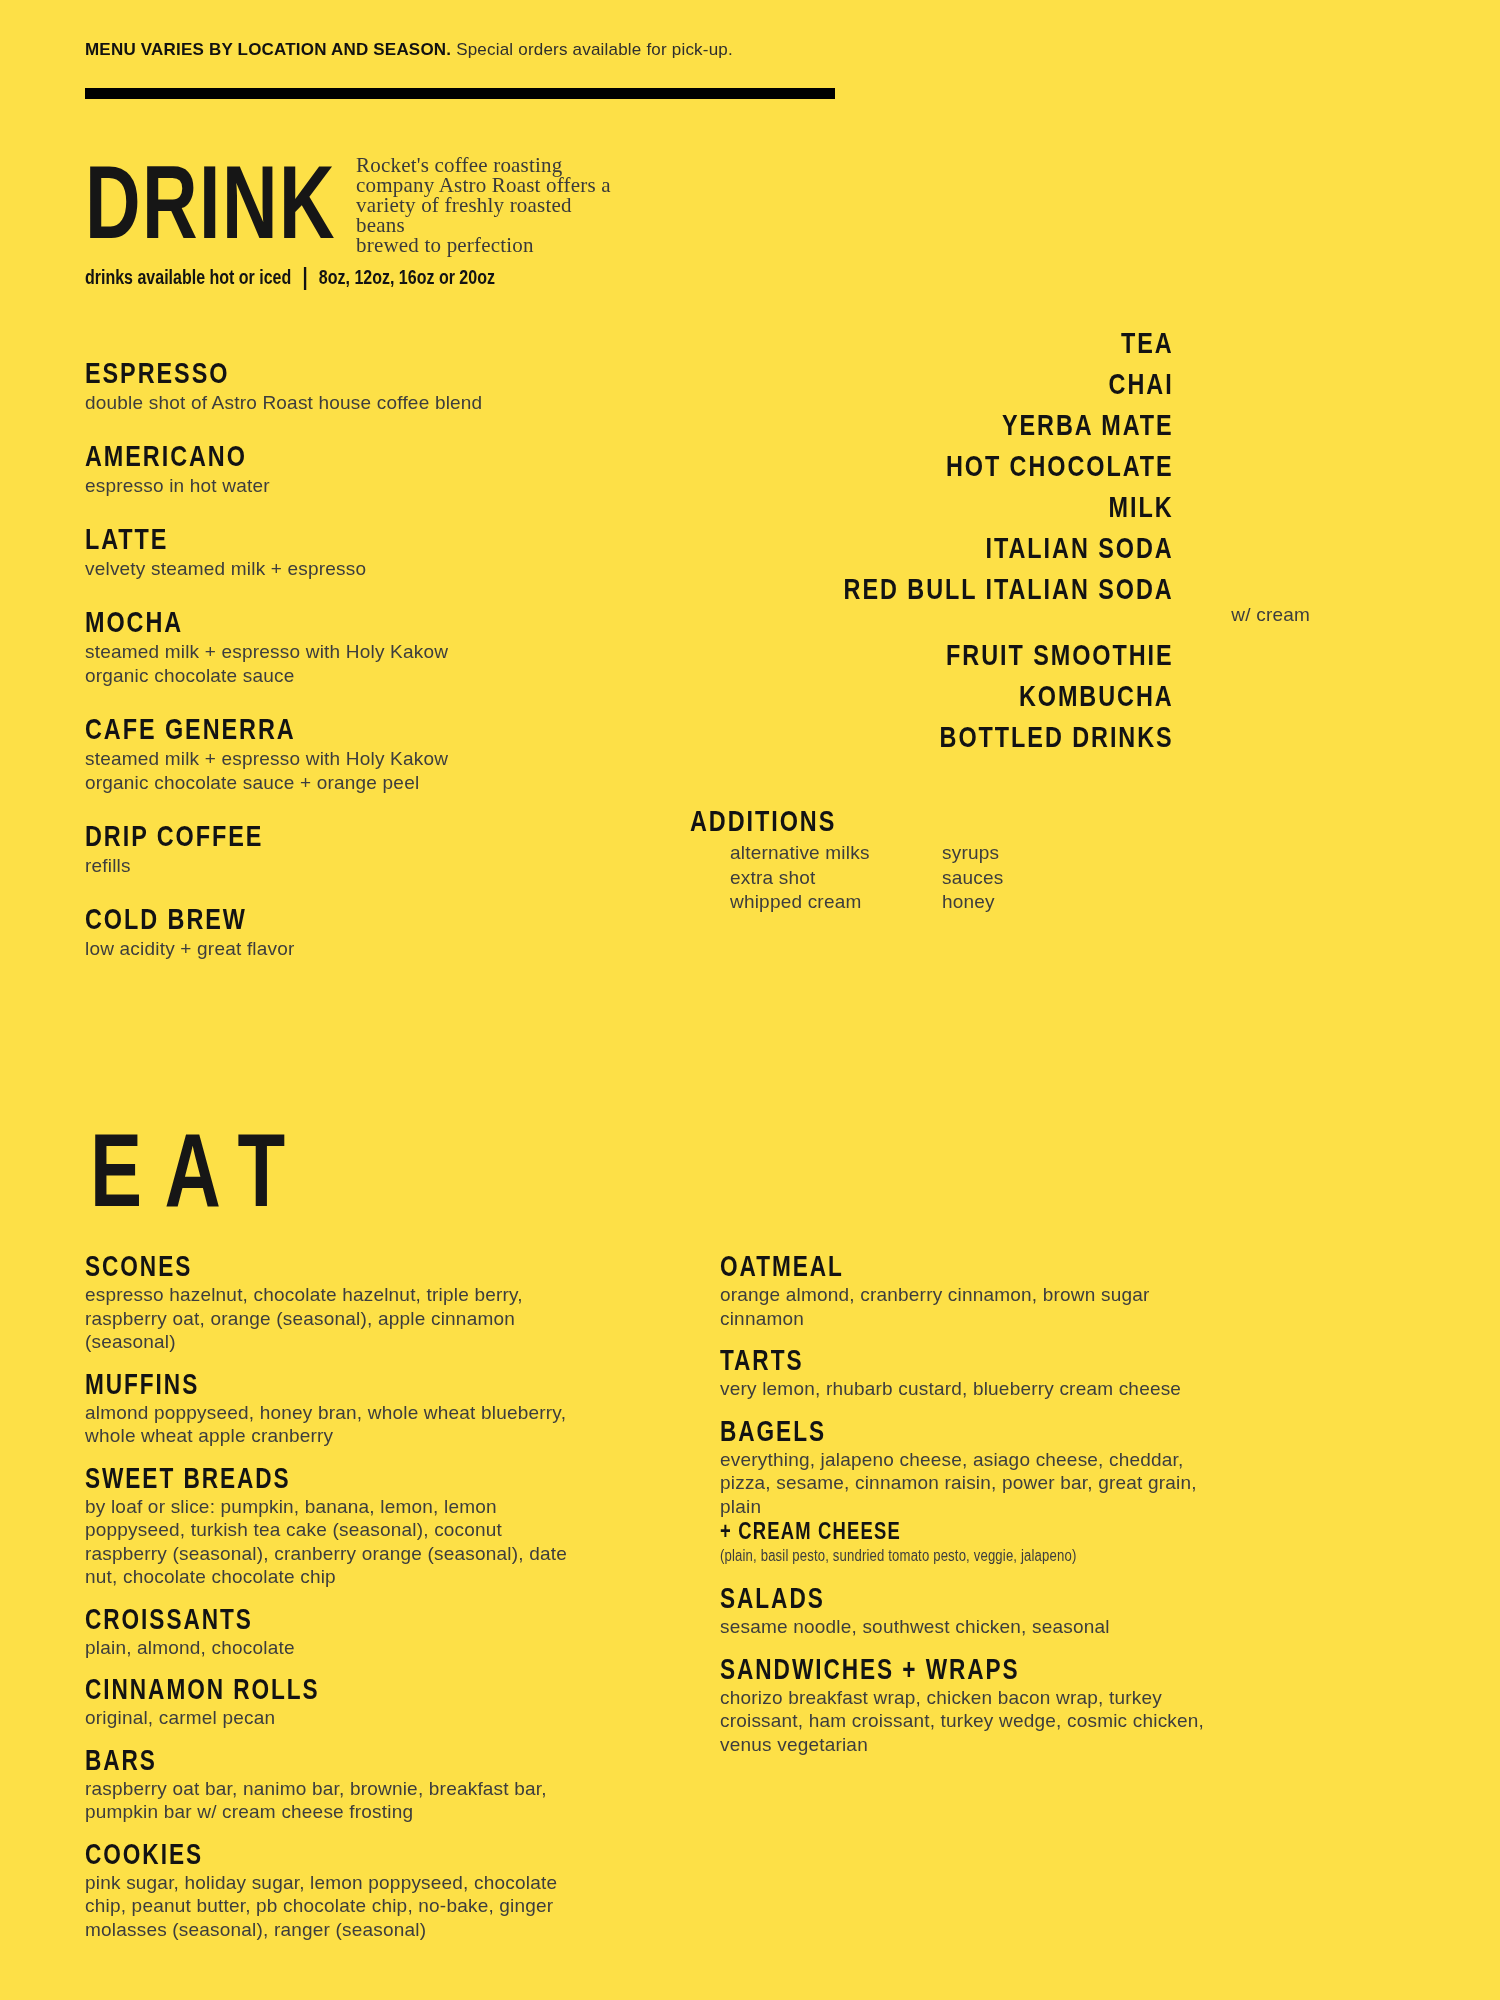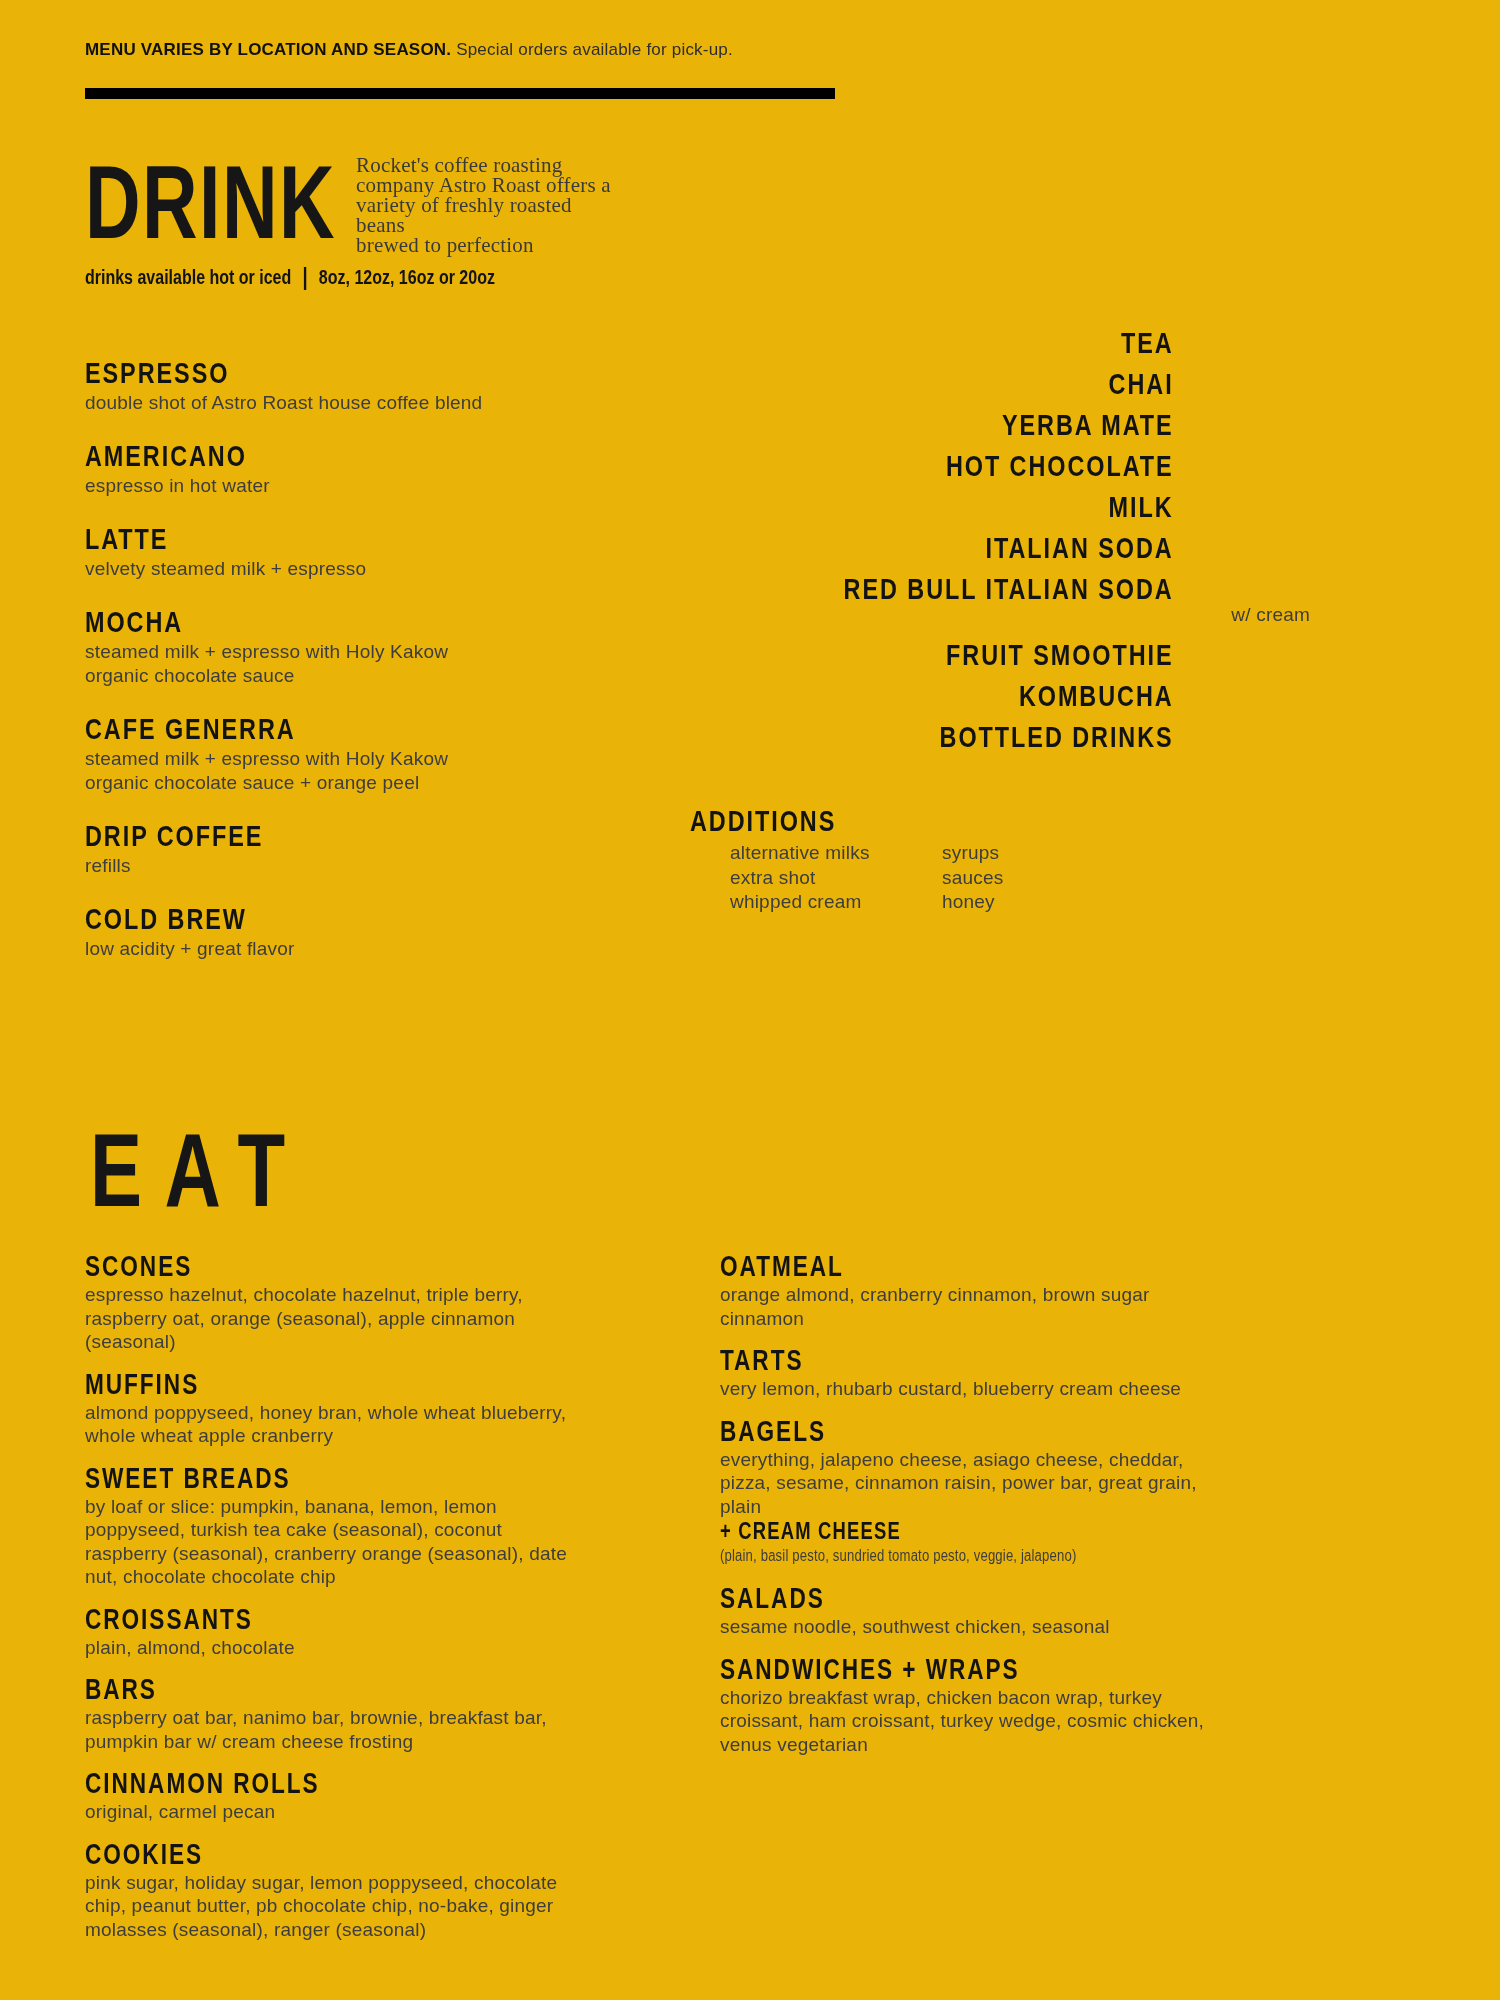--- a/index.html
+++ b/index.html
@@ -1,17 +1,17 @@
 <!DOCTYPE html>
 <html><head>
 <meta charset="utf-8">
 <style>
   html,body { margin:0; padding:0; background:#ffffff; }
   .page {
-    position:relative; width:1500px; height:2000px; background:#eab308;
+    position:relative; width:1500px; height:2000px; background:#fde047;
     font-family:"Liberation Sans", sans-serif; overflow:hidden; color:#131313;
   }
   .notice { position:absolute; left:85px; top:40px; font-size:17px; color:#2e2e2e; letter-spacing:0.2px; }
   .notice .nb { font-weight:bold; color:#111; }
   .bar { position:absolute; left:85px; top:88px; width:750px; height:11px; background:#000; }
 
   .big-title {
     position:absolute; font-weight:bold; color:#161616; line-height:1;
     white-space:nowrap; transform-origin:0 0;
   }
@@ -187,27 +187,27 @@
       <div class="desc">by loaf or slice: pumpkin, banana, lemon, lemon
 poppyseed, turkish tea cake (seasonal), coconut
 raspberry (seasonal), cranberry orange (seasonal), date
 nut, chocolate chocolate chip</div>
     </div>
     <div class="e-item">
       <div class="head">CROISSANTS</div>
       <div class="desc">plain, almond, chocolate</div>
     </div>
     <div class="e-item">
+      <div class="head">CINNAMON ROLLS</div>
+      <div class="desc">original, carmel pecan</div>
+    </div>
+    <div class="e-item">
       <div class="head">BARS</div>
       <div class="desc">raspberry oat bar, nanimo bar, brownie, breakfast bar,
 pumpkin bar w/ cream cheese frosting</div>
-    </div>
-    <div class="e-item">
-      <div class="head">CINNAMON ROLLS</div>
-      <div class="desc">original, carmel pecan</div>
     </div>
     <div class="e-item">
       <div class="head">COOKIES</div>
       <div class="desc">pink sugar, holiday sugar, lemon poppyseed, chocolate
 chip, peanut butter, pb chocolate chip, no-bake, ginger
 molasses (seasonal), ranger (seasonal)</div>
     </div>
   </div>
 
   <div class="col" id="eat-right">

